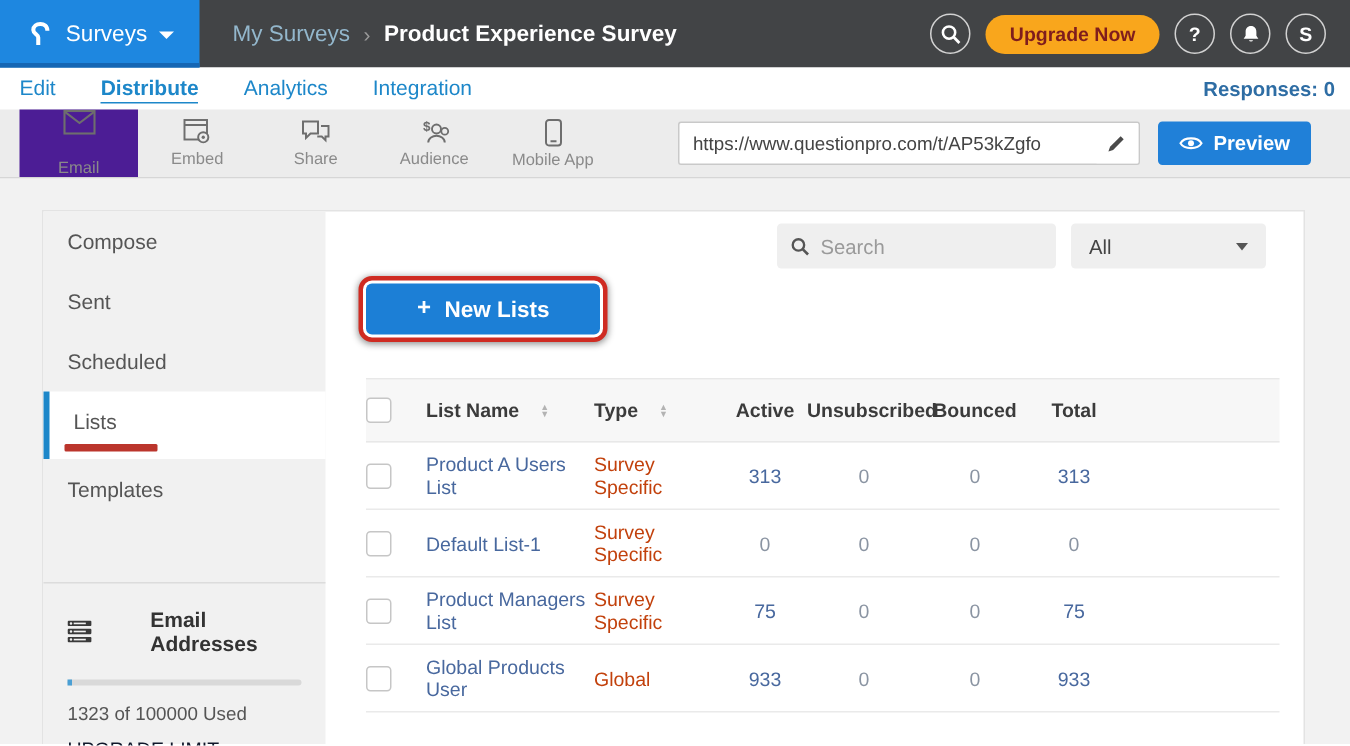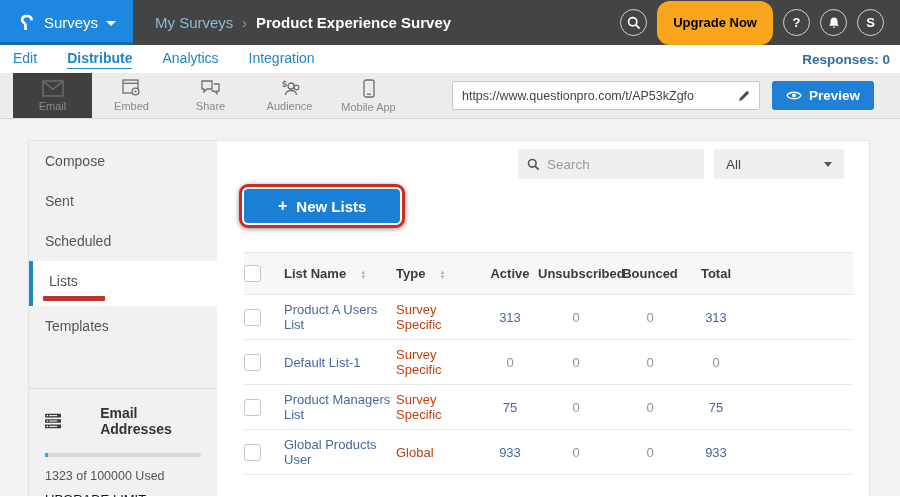--- a/index.html
+++ b/index.html
@@ -16,35 +16,35 @@
   .caret { width:0; height:0; border-left:5px solid transparent; border-right:5px solid transparent;
     border-top:5px solid #fff; margin-top:2px; }
   .breadcrumb { margin-left:22px; display:flex; align-items:center; gap:9px; font-size:15px; }
   .crumb-link { color:#93b7cc; cursor:pointer; }
   .crumb-sep { color:#9a9a9a; font-size:14px; }
   .crumb-current { color:#fff; font-weight:600; }
   .topbar-right { margin-left:auto; display:flex; align-items:center; gap:10px; padding-right:16px; }
   .circle-btn { width:27px; height:27px; border-radius:50%; border:1.6px solid #d2d2d2;
     background:transparent; color:#fff; display:flex; align-items:center; justify-content:center;
     font-size:13px; font-weight:bold; cursor:pointer; font-family:inherit; }
-  .upgrade { height:44px; border:none; border-radius:13px; background:#f9a61c; color:#000000;
+  .upgrade { height:26px; border:none; border-radius:13px; background:#f9a61c; color:#7f1d1d;
     font-size:13px; font-weight:bold; padding:0 16px; cursor:pointer; font-family:inherit; }
 
   
   .survey-nav { height:28px; background:#fff; display:flex; align-items:center; padding-left:13px; }
   .nav-tab { color:#1d87c9; font-size:14px; margin-right:30px; padding-bottom:2px; cursor:pointer; }
   .nav-tab.active { font-weight:bold; border-bottom:1px solid #1d87c9; }
   .responses { margin-left:auto; padding-right:10px; color:#2e6da4; font-size:13.5px; font-weight:bold; }
 
   
   .channel-bar { height:46px; background:#ececec; border-bottom:1px solid #d6d6d6;
     display:flex; align-items:stretch; padding-left:13px; }
   .channel { width:79px; display:flex; flex-direction:column; align-items:center; justify-content:center;
     gap:3px; background:transparent; border:none; cursor:pointer; font-family:inherit; }
-  .channel.selected { background:#404040; }
+  .channel.selected { background:#4c1d95;justify-content:space-between; }
   .channel .clabel { font-size:11px; color:#8a8a8a; }
   .channel svg { display:block; }
   .url-wrap { margin-left:auto; align-self:center; display:flex; align-items:center; }
   .url-box { width:308px; height:29px; background:#fff; border:1px solid #c9c9c9; border-radius:2px;
     display:flex; overflow:hidden; }
   .url-box input { flex:1; border:none; outline:none; font-size:12.5px; color:#444; padding:0 6px 0 9px;
     font-family:inherit; background:transparent; min-width:0; }
   .pencil-btn { width:28px; height:100%; border:none; background:#fff; cursor:pointer;
     display:flex; align-items:center; justify-content:center; }
   .preview-btn { margin-left:12px; margin-right:26px; height:29px; background:#2080d8; border:none;

